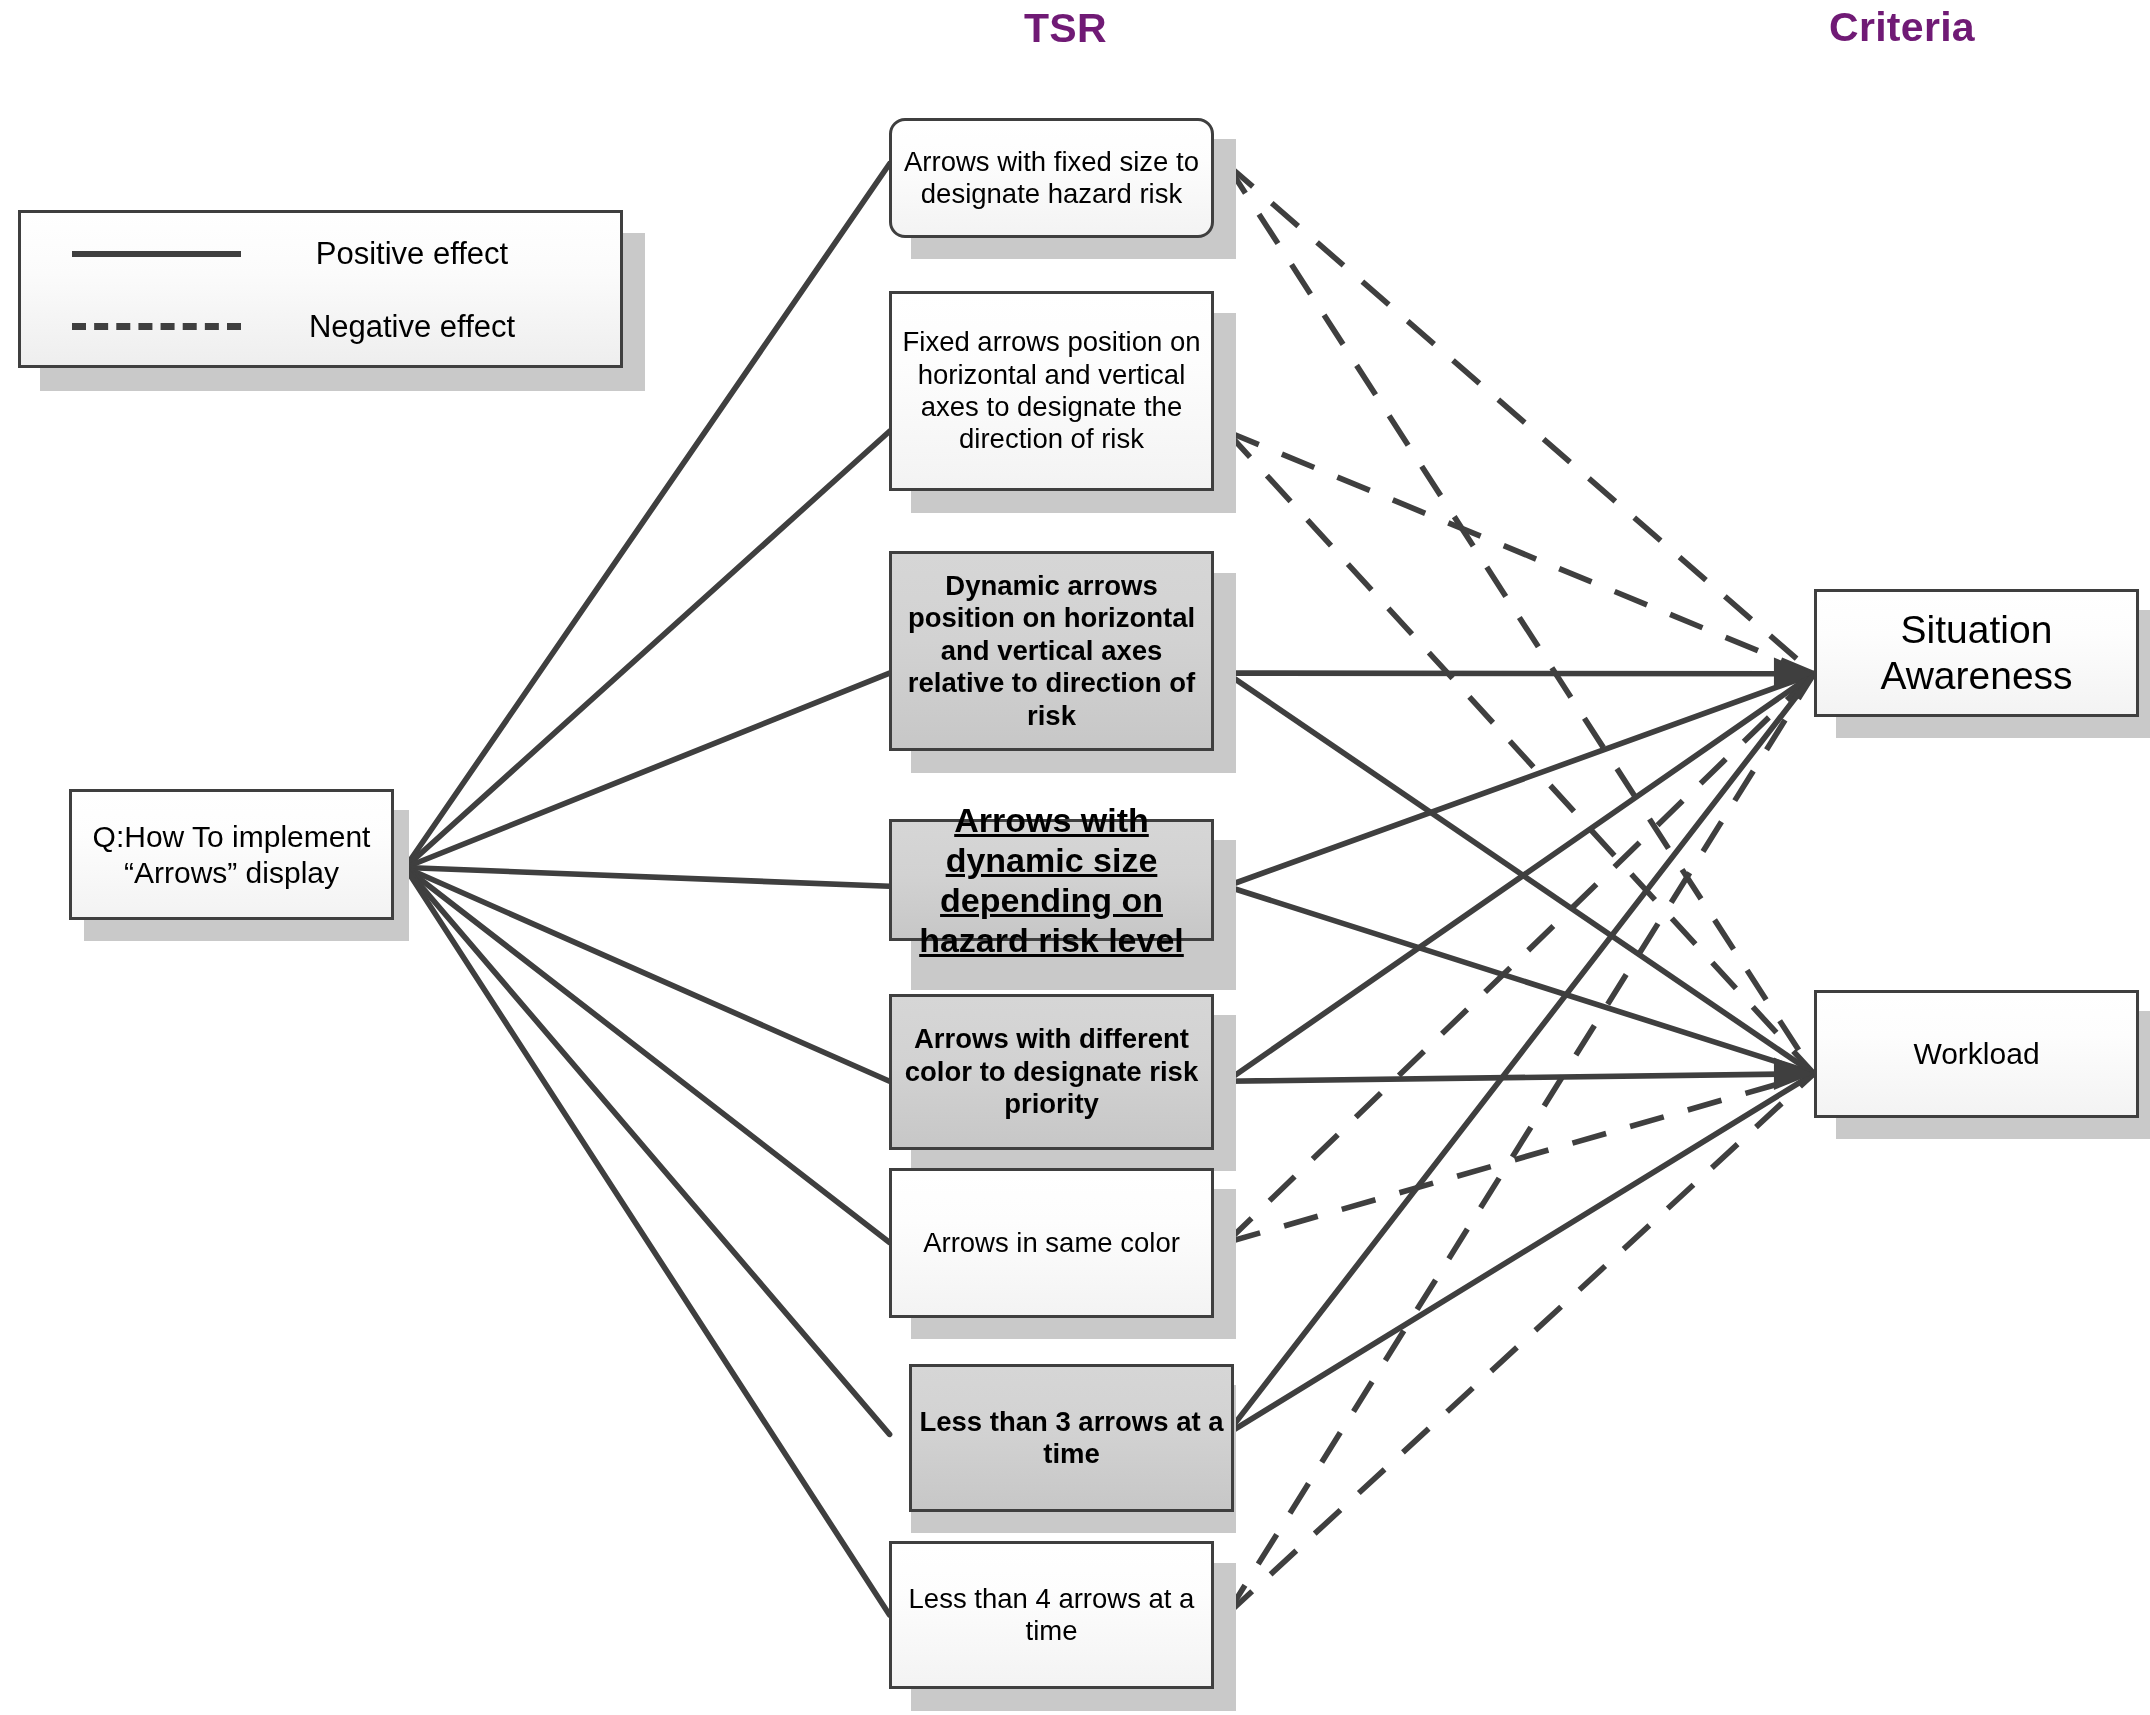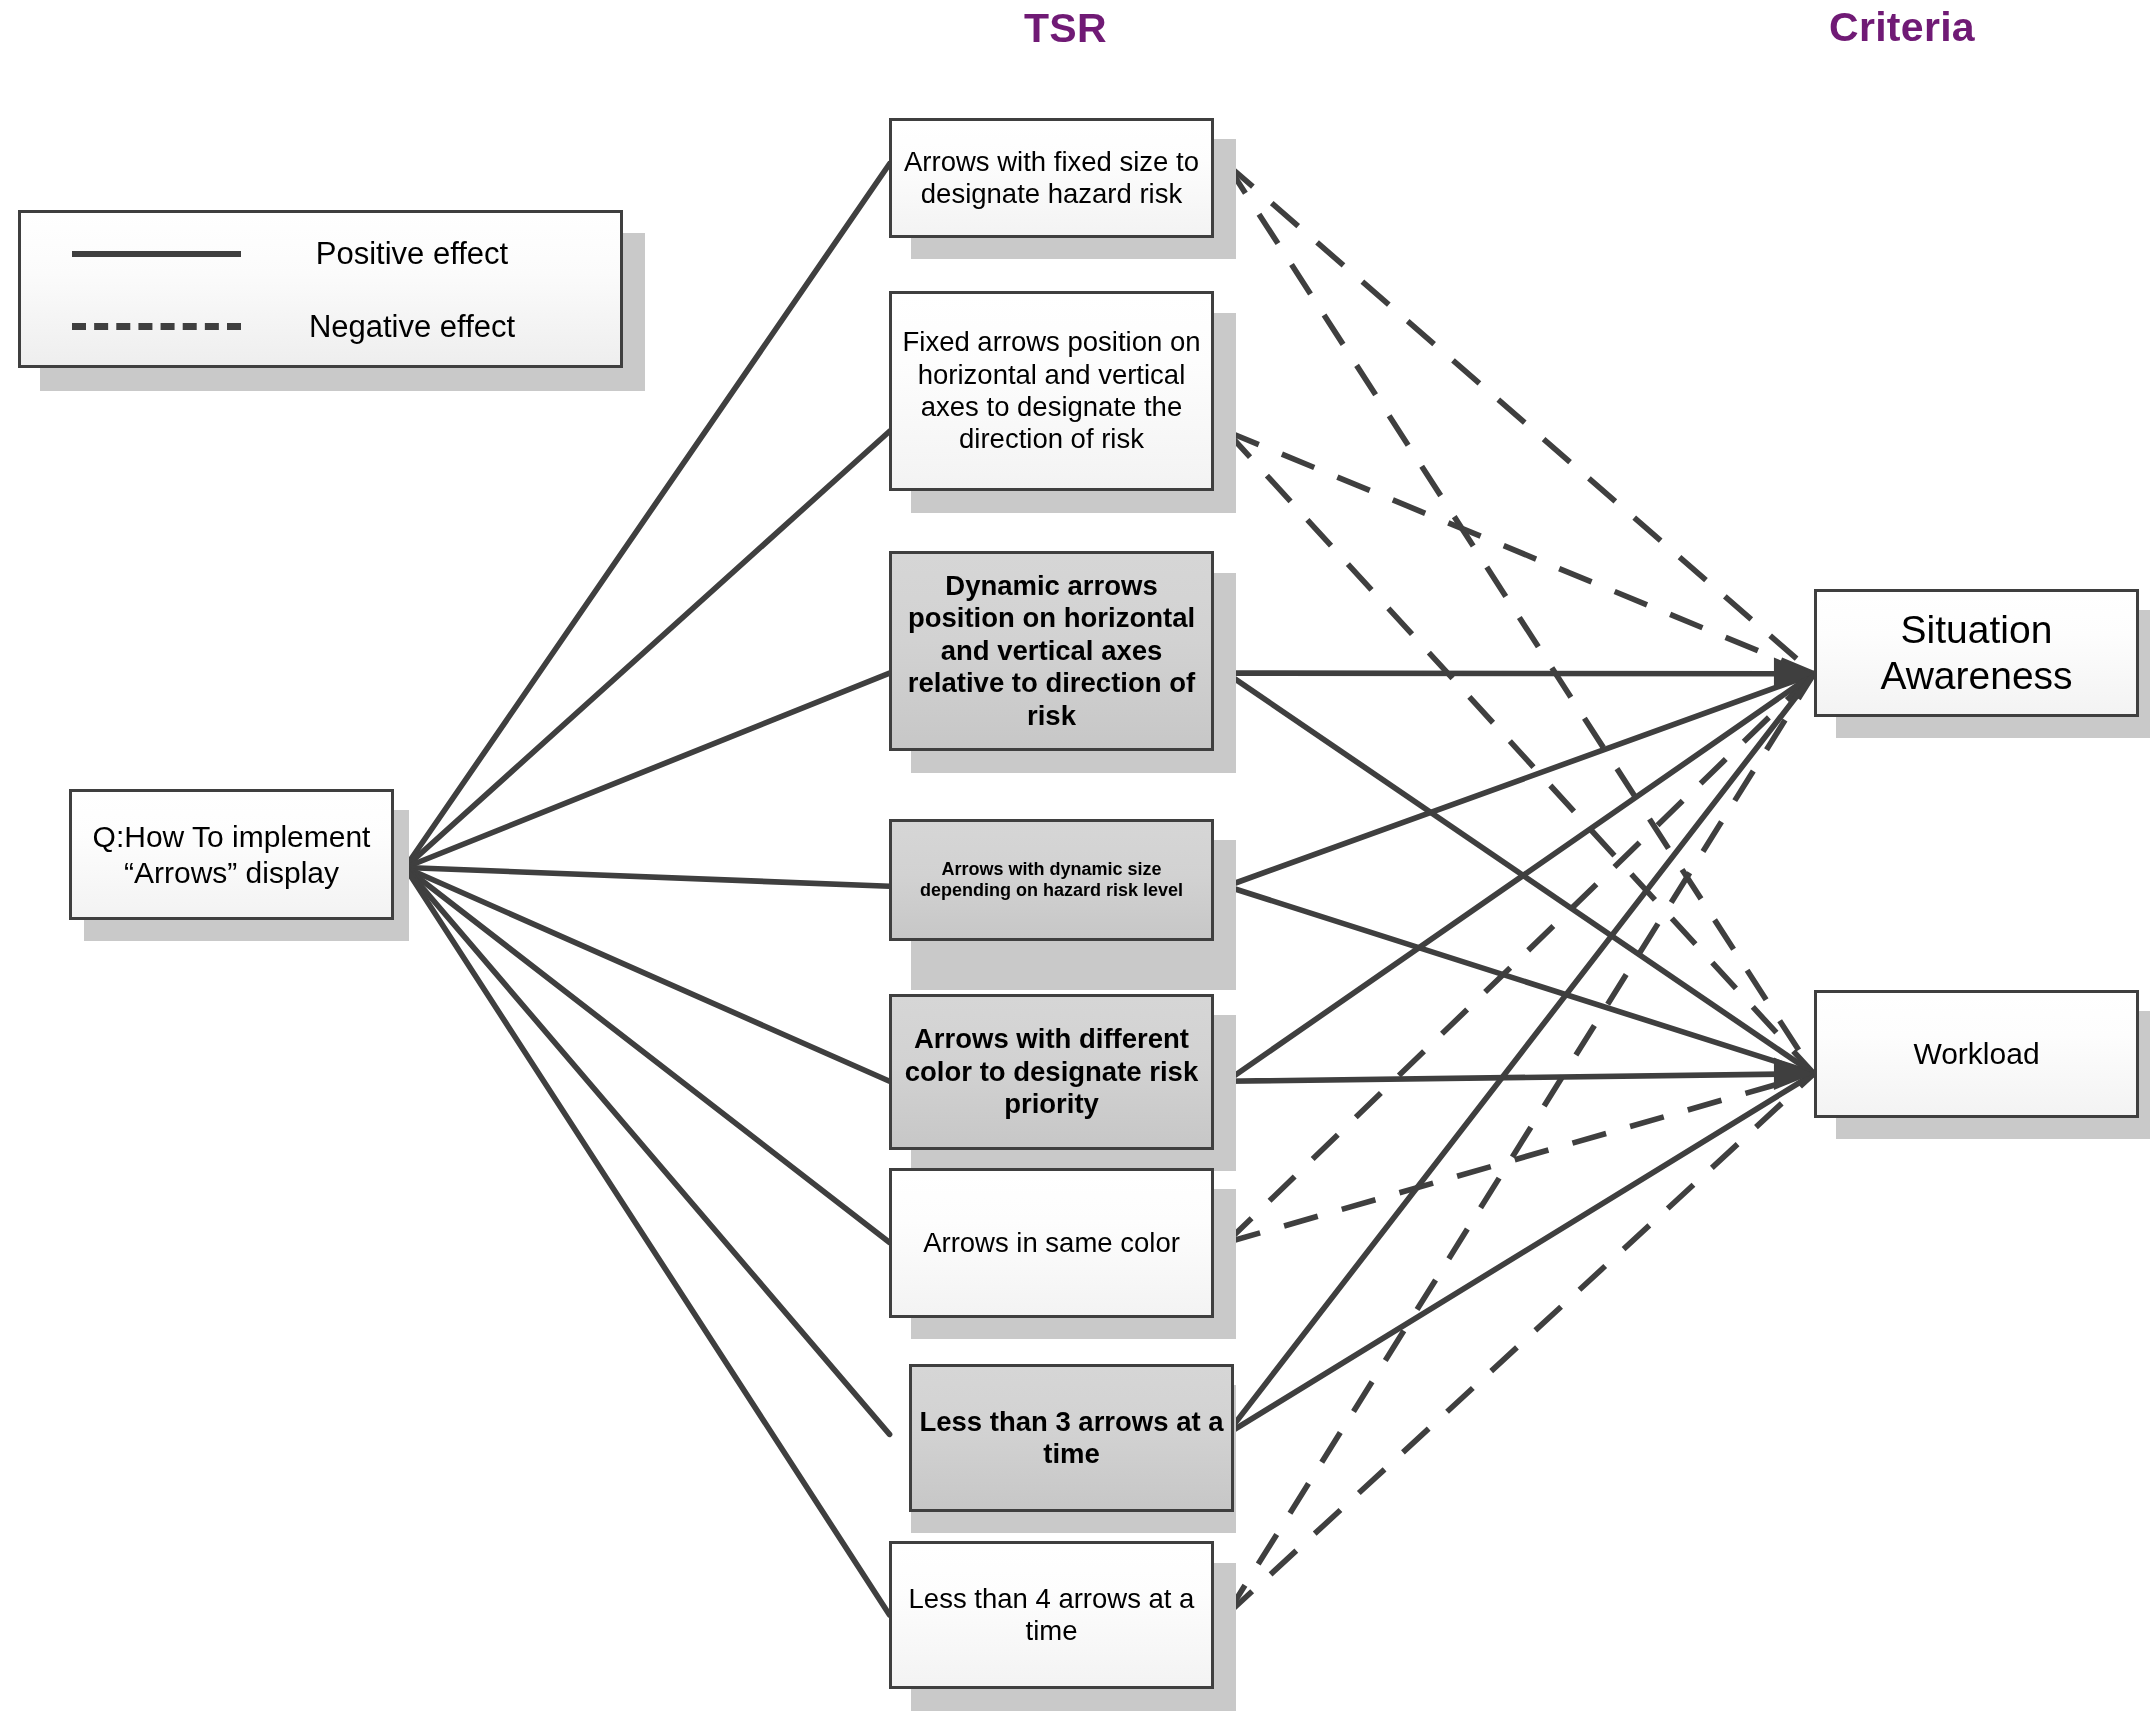--- a/index.html
+++ b/index.html
@@ -174,36 +174,36 @@
       <div class="legend-label">Negative effect</div>
     </div>
   </div>
 
   <div class="shadow" style="left:84px; top:810px; width:325px; height:131px;"></div>
   <div class="node" id="q-node" style="left:69px; top:789px; width:325px; height:131px; font-size:30px;">
     <span class="txt">Q:How To implement “Arrows” display</span>
   </div>
 
   <div class="shadow" style="left:911px; top:139px; width:325px; height:120px;"></div>
-  <div class="node" style="left:889px; top:118px; width:325px; height:120px; font-size:27.5px;">
+  <div class="node" style="left:889px; top:118px; width:325px; height:120px; font-size:27.5px;border-radius:16px;">
     <span class="txt">Arrows with fixed size  to designate hazard  risk</span>
   </div>
 
   <div class="shadow" style="left:911px; top:313px; width:325px; height:200px;"></div>
   <div class="node" style="left:889px; top:291px; width:325px; height:200px; font-size:27.5px;">
     <span class="txt">Fixed arrows position on horizontal and vertical axes to designate the direction of risk</span>
   </div>
 
   <div class="shadow" style="left:911px; top:573px; width:325px; height:200px;"></div>
   <div class="node gray" style="left:889px; top:551px; width:325px; height:200px; font-size:27.5px;">
     <span class="txt">Dynamic arrows position on horizontal and vertical axes relative to direction of risk</span>
   </div>
 
   <div class="shadow" style="left:911px; top:840px; width:325px; height:150px;"></div>
-  <div class="node gray" style="left:889px; top:819px; width:325px; height:122px; font-size:18px;">
+  <div class="node gray" style="left:889px; top:819px; width:325px; height:122px; font-size:34px;text-decoration:underline;">
     <span class="txt">Arrows with dynamic size depending on hazard risk level</span>
   </div>
 
   <div class="shadow" style="left:911px; top:1015px; width:325px; height:156px;"></div>
   <div class="node gray" style="left:889px; top:994px; width:325px; height:156px; font-size:27.5px;">
     <span class="txt">Arrows  with different color  to designate risk priority</span>
   </div>
 
   <div class="shadow" style="left:911px; top:1189px; width:325px; height:150px;"></div>
   <div class="node" style="left:889px; top:1168px; width:325px; height:150px; font-size:27.5px;">

